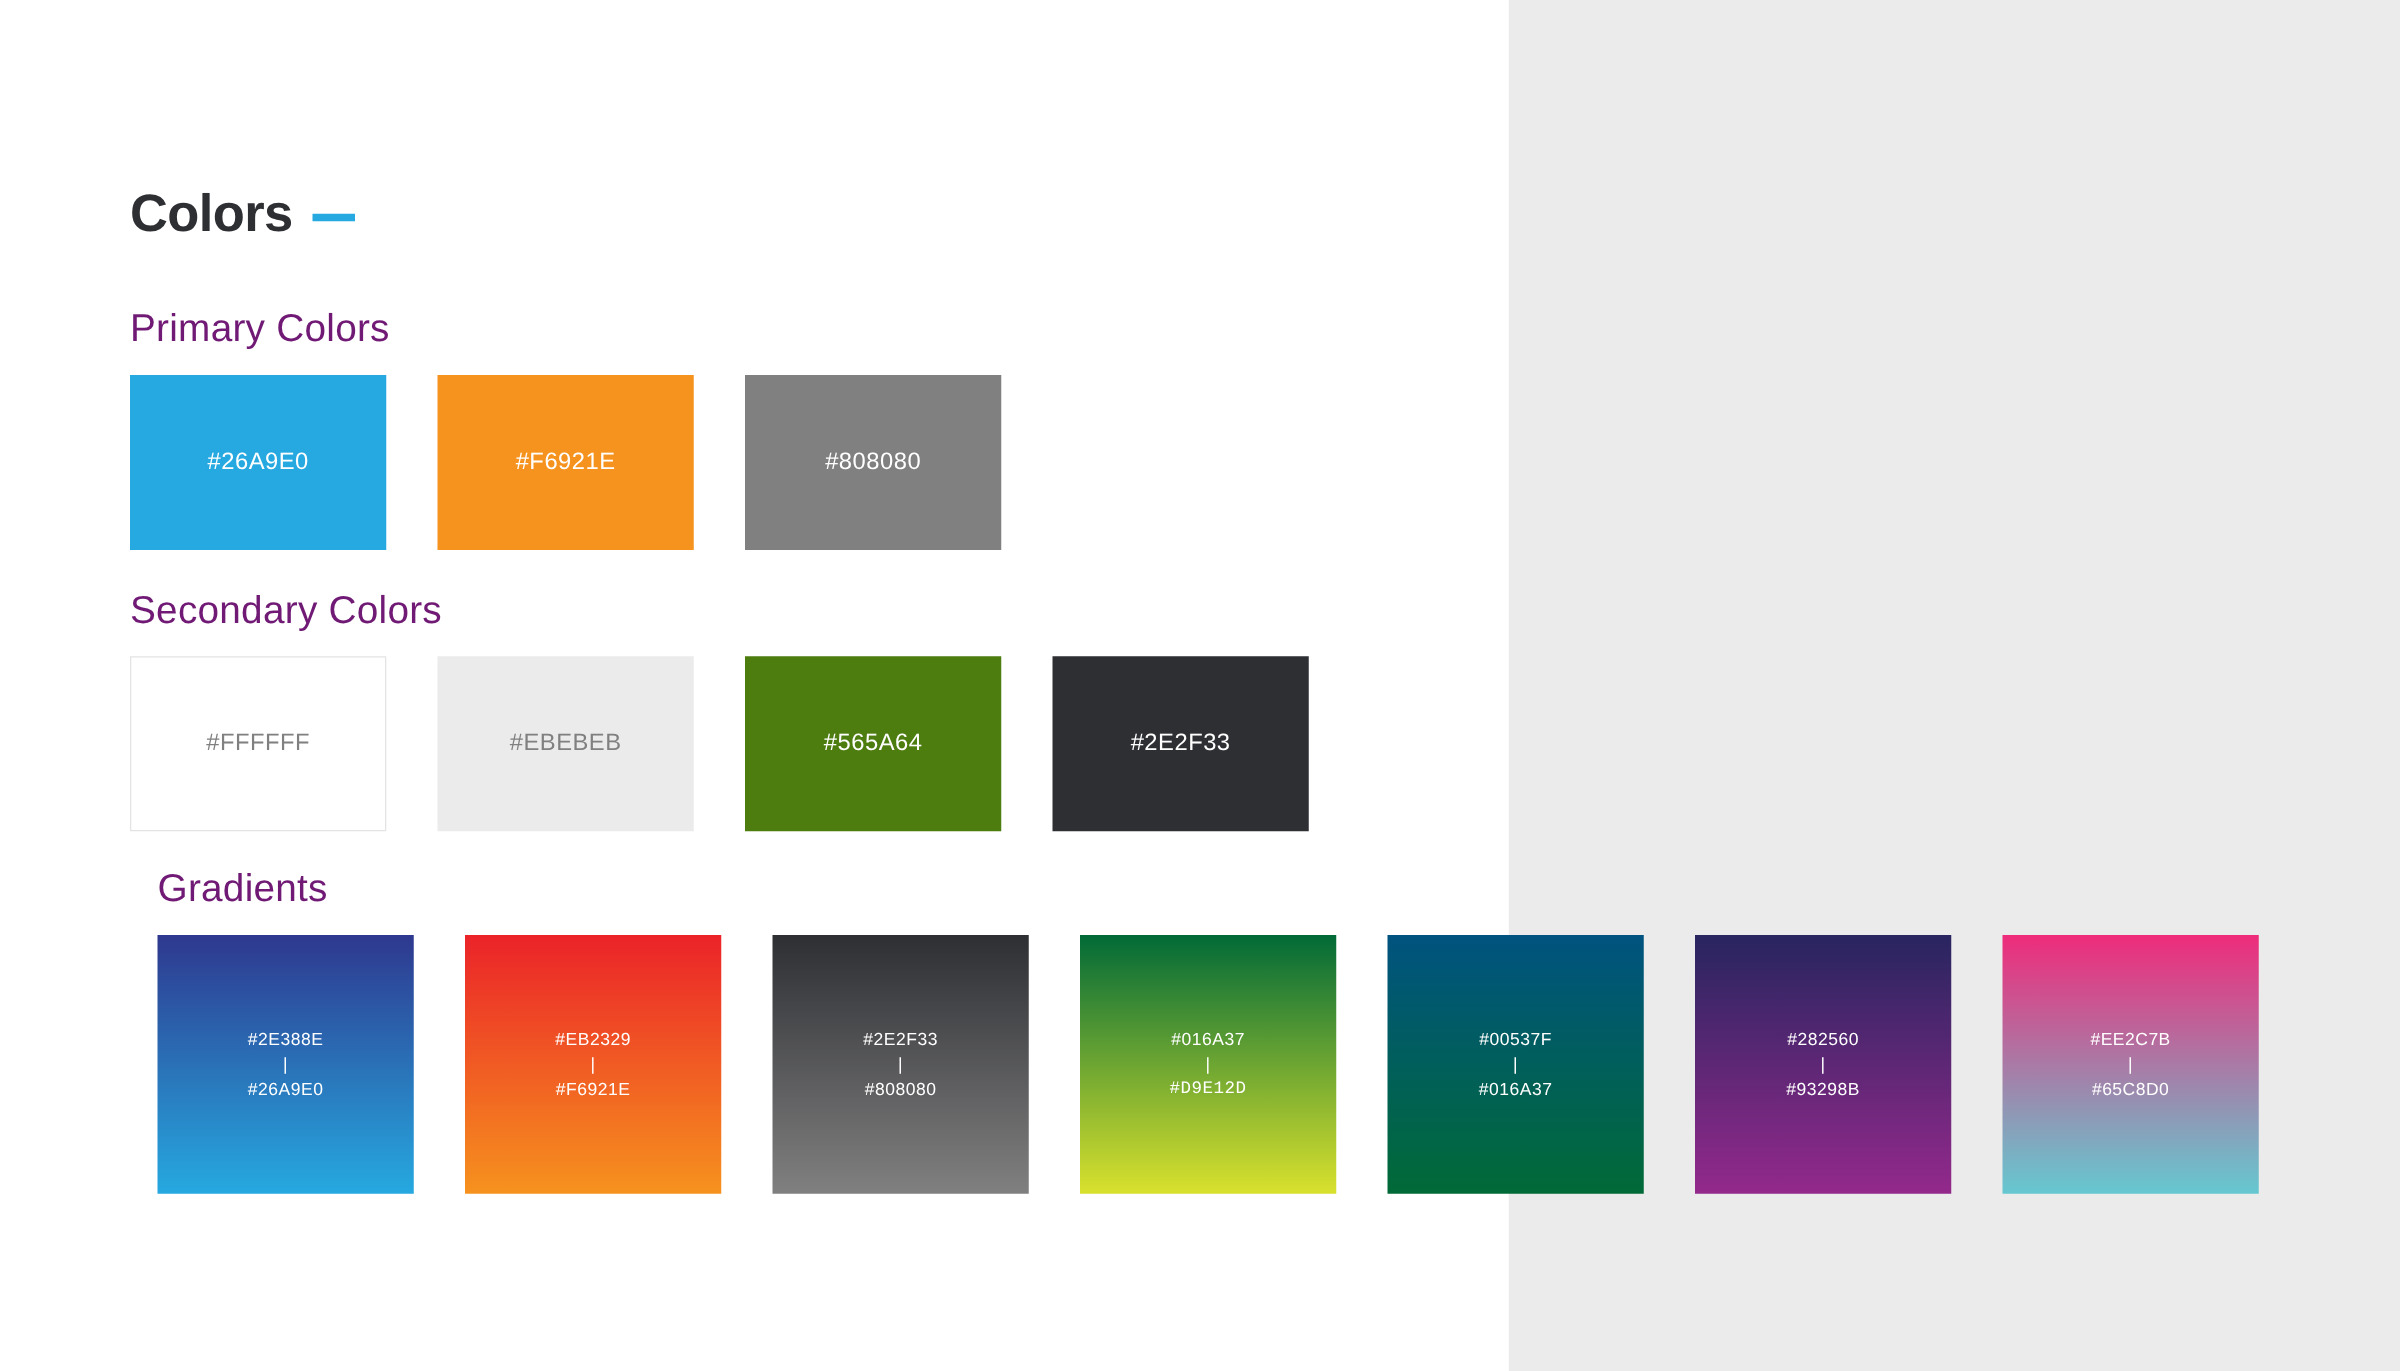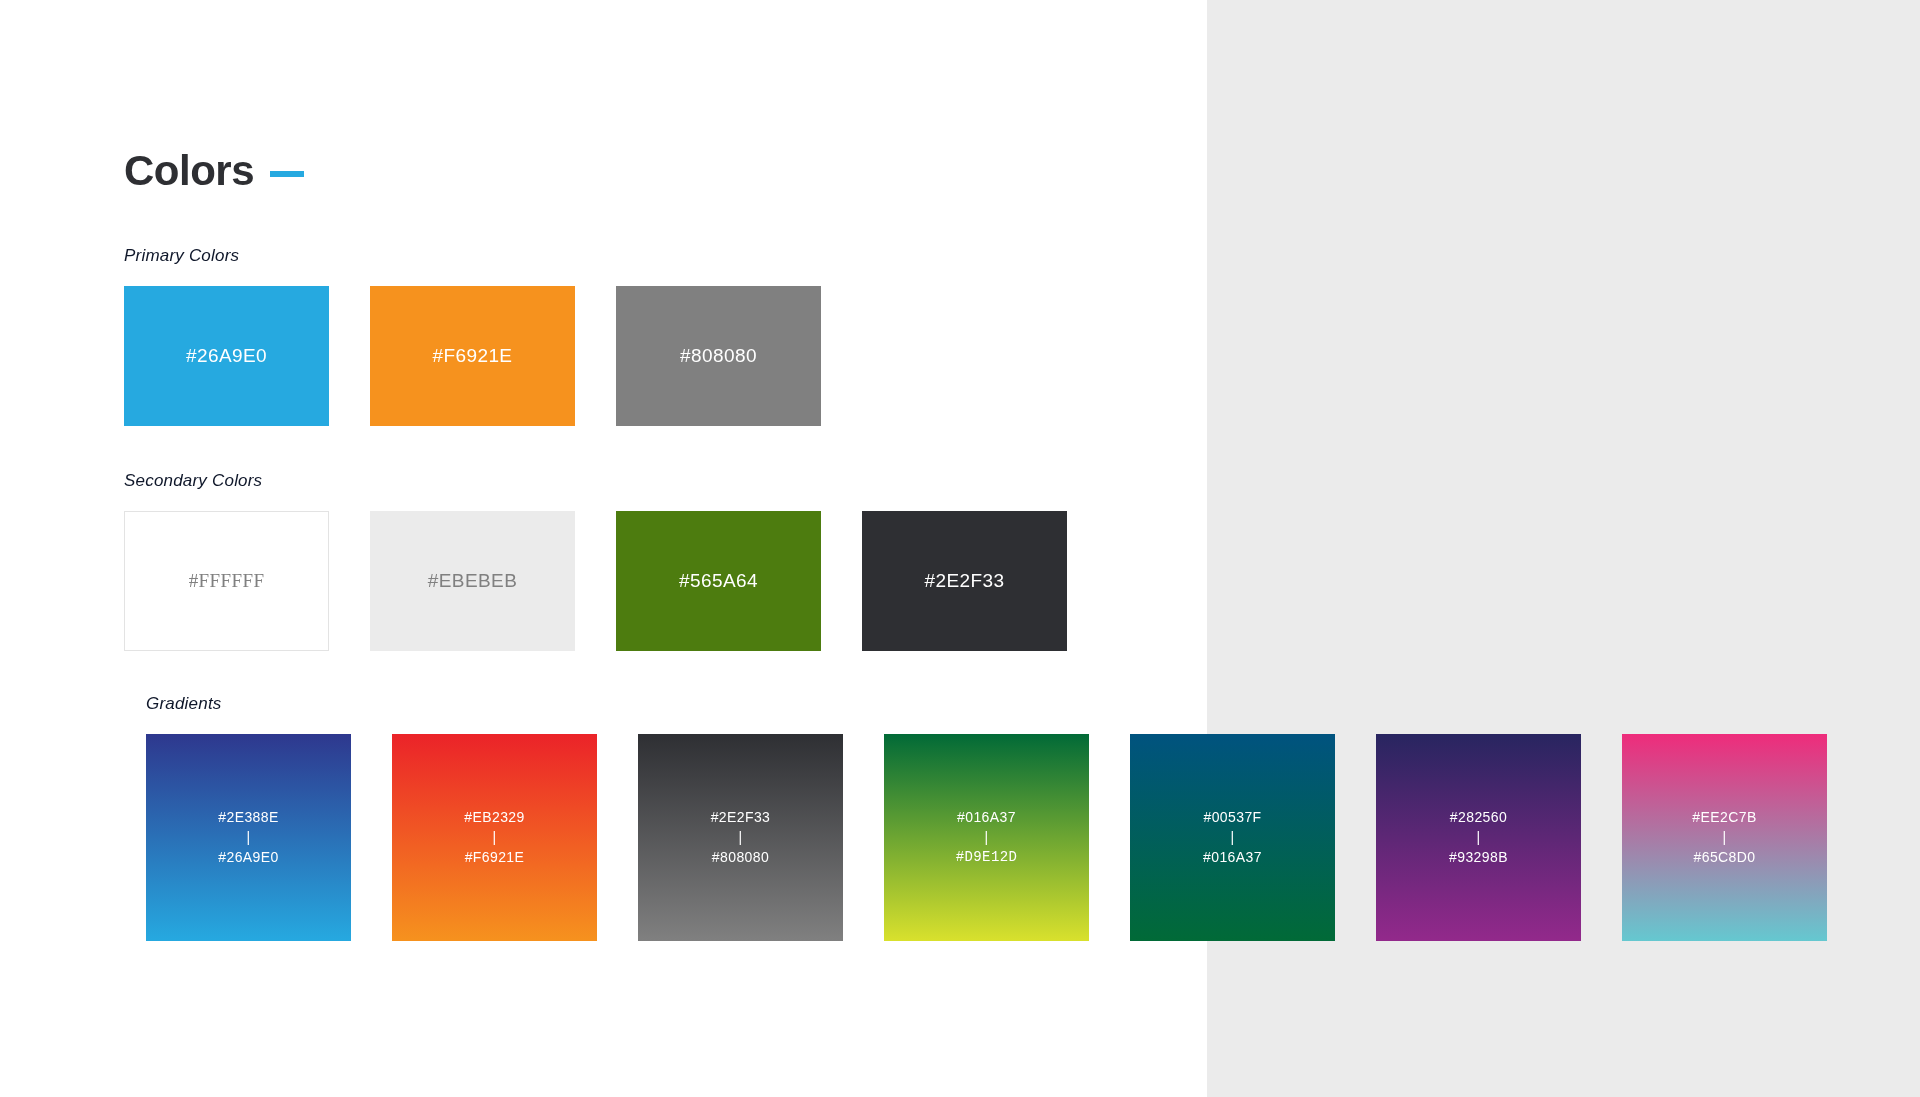--- a/index.html
+++ b/index.html
@@ -27,21 +27,21 @@
     top: 0;
     right: 0;
     width: 713px;
     height: 1097px;
     background: #EBEBEB;
   }
 
   
   .content {
     position: absolute;
-    left: 124px;
+    left: 104px;
     top: 0;
     width: 1760px;
     height: 1097px;
   }
 
   
   .page-title-row {
     position: absolute;
     left: 0;
     top: 150px;
@@ -69,24 +69,23 @@
   .section {
     position: absolute;
     left: 0;
     width: 1760px;
   }
   .section-primary    { top: 247px; }
   .section-secondary  { top: 472px; }
   .section-gradients  { top: 695px; padding-left: 22px; }
 
   .section-label {
-    font-size: 17px;
-    font-style: italic;
+    font-size: 31px;
     font-weight: 400;
-    color: #0f172a;
+    color: #701a75;
     letter-spacing: 0.2px;
     margin: 0 0 22px 0;
     line-height: 1;
     white-space: nowrap;
   }
 
   .swatch-row {
     display: flex;
     align-items: flex-end;
     gap: 41px;
@@ -161,21 +160,21 @@
           </div>
           <div class="swatch swatch-flat" style="background: rgb(128, 128, 128);">
             <div class="swatch-label label-light">#808080</div>
           </div>
         </div>
     </div>
 
     <div class="section section-secondary">
       <div class="section-label">Secondary Colors</div>
       <div class="swatch-row" id="row-secondary">
-          <div class="swatch swatch-flat bordered" style="background: rgb(255, 255, 255); font-family: Liberation Serif, serif;">
+          <div class="swatch swatch-flat bordered" style="background: rgb(255, 255, 255);">
             <div class="swatch-label label-dark">#FFFFFF</div>
           </div>
           <div class="swatch swatch-flat" style="background: rgb(235, 235, 235);">
             <div class="swatch-label label-dark">#EBEBEB</div>
           </div>
           <div class="swatch swatch-flat" style="background: #4d7c0f;">
             <div class="swatch-label label-light">#565A64</div>
           </div>
           <div class="swatch swatch-flat" style="background: rgb(46, 47, 51);">
             <div class="swatch-label label-light">#2E2F33</div>

